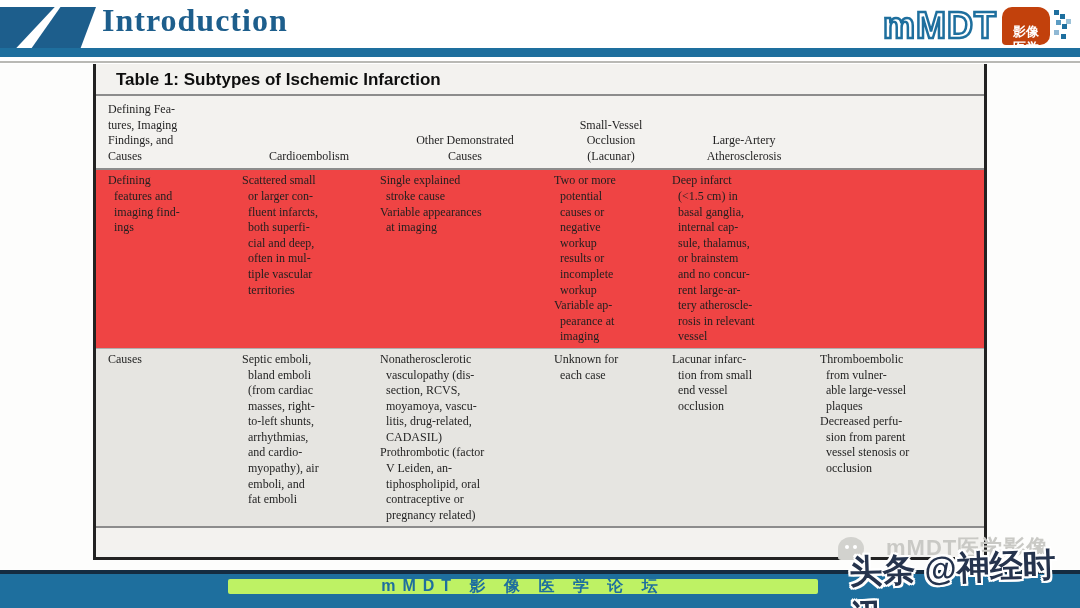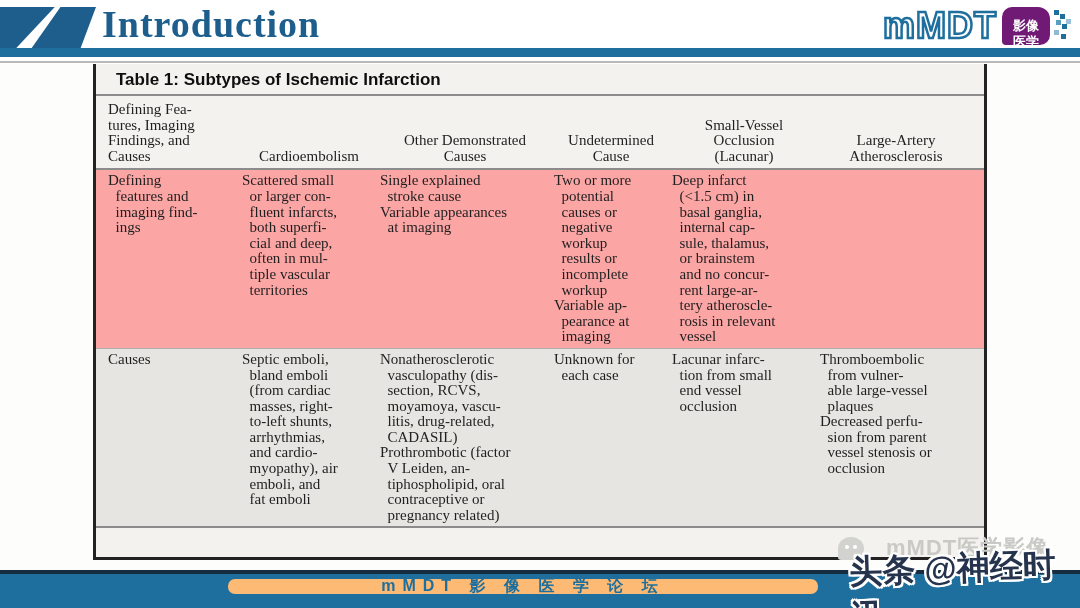--- a/index.html
+++ b/index.html
@@ -6,70 +6,70 @@
   html,body { width:1080px; height:608px; overflow:hidden; background:#ffffff;
               font-family:"Liberation Serif", serif; }
   .slide { position:relative; width:1080px; height:608px; background:#fdfdfc; }
 
   
   .hdr { position:absolute; top:0; left:0; width:1080px; height:64px; background:#fff; }
   .deco { position:absolute; top:7px; left:0; width:96px; height:41px; }
   .deco .s1, .deco .s2 { position:absolute; inset:0; background:#1d5e8c; }
   .deco .s1 { clip-path:polygon(0% 0%, 57% 0%, 17% 100%, 0% 100%); }
   .deco .s2 { clip-path:polygon(63% 0%, 100% 0%, 84% 100%, 33% 100%); }
-  .hdr-title { position:absolute; left:102px; top:2px; font-size:38px; font-weight:bold;
+  .hdr-title { position:absolute; left:102px; top:2px; font-size:32px; font-weight:bold;
                color:#1d5e8c; letter-spacing:1px; }
   .band { position:absolute; top:48px; left:0; width:1080px; height:9px; background:#1e6f9e; }
   .grayline { position:absolute; top:61px; left:0; width:1080px; height:2px; background:#b9b9b5; }
 
   .logo { position:absolute; top:6px; right:30px; display:flex; align-items:center; height:40px; }
   .logo-text { font-family:"Liberation Sans", sans-serif; font-weight:800; font-size:36px;
                color:#ffffff; -webkit-text-stroke:2.5px #1e6f9e; letter-spacing:1px; line-height:40px; }
-  .logo-badge { position:relative; margin-left:5px; width:48px; height:38px; background:#701a75;
+  .logo-badge { position:relative; margin-left:5px; width:48px; height:38px; background:#c2410c;
                 border-radius:10px 12px 10px 4px; color:#fff; font-family:"Liberation Sans", sans-serif;
-                font-weight:bold; font-size:13px; line-height:16px; text-align:center; padding-top:11px; }
+                font-weight:bold; font-size:13px; line-height:16px; text-align:center; padding-top:17px; }
   .pixel { position:absolute; right:-9px; top:3px; width:5px; height:5px; background:#1e6f9e;
            box-shadow:6px 4px 0 #1e6f9e, 2px 10px 0 #5b9cc3, 8px 14px 0 #1e6f9e,
                       0px 20px 0 #8fb8d4, 7px 24px 0 #1e6f9e, 12px 9px 0 #9cc2d8; }
 
   
   .tbl { position:absolute; left:93px; top:64px; width:894px; height:496px; background:#f3f2ef;
          border-left:3px solid #222; border-right:3px solid #222; border-bottom:3px solid #222;
          overflow:hidden; color:#1f1f1f; }
   .tbl-title { font-family:"Liberation Sans", sans-serif; font-weight:bold; font-size:17px;
                color:#0e0e0e; padding:6px 10px 4px 20px; }
   .rule  { border-top:2px solid #8c8c8c; }
   .rule.thin { border-top:1px solid #aeaeae; }
   .grid { display:grid; grid-template-columns:134px 138px 174px 118px 148px 156px; }
-  .cell { font-size:15px; line-height:15.6px; white-space:pre-wrap; text-align:left; padding-right:4px; }
+  .cell { font-size:12px; line-height:15.6px; white-space:pre-wrap; text-align:left; padding-right:4px; }
   .hdr-row { padding:6px 10px 4px 12px; align-items:end; }
   .hdr-row .cell { text-align:center; }
   .hdr-row .cell.first { text-align:left; }
   .row-band { padding:3px 10px 3px 12px; }
-  .row1 { background:#fca5a5; }
+  .row1 { background:#ef4444; }
   .row2 { background:#e6e5e1; }
   .note { font-size:15px; line-height:17px; white-space:pre-wrap; padding:4px 10px 4px 12px; }
 
   
   .wm-gray { position:absolute; left:838px; top:533px; display:flex; align-items:center; gap:22px;
              color:#c9c9c5; font-family:"Liberation Sans", sans-serif; font-weight:bold;
              font-size:22px; letter-spacing:1px; z-index:5; }
   .wm-icon { position:relative; width:26px; height:23px; background:#d2d2ce; border-radius:50% 50% 50% 12%; }
   .wm-icon i { position:absolute; width:4px; height:4px; background:#fff; border-radius:50%; top:8px; }
   .wm-icon i.e1 { left:7px; } .wm-icon i.e2 { left:15px; }
   .wm-dark { position:absolute; left:850px; top:546px; font-family:"Liberation Sans", sans-serif;
              font-weight:bold; font-size:33px; color:#25334d; transform:rotate(-2deg); z-index:20;
              text-shadow:-2px 0 #fff, 2px 0 #fff, 0 -2px #fff, 0 2px #fff,
                          -2px -2px #fff, 2px 2px #fff, -2px 2px #fff, 2px -2px #fff; }
 
   
   .footer { position:absolute; left:0; top:570px; width:1080px; height:38px; background:#1e6f9e;
             border-top:4px solid #152c41; z-index:10; }
-  .pill { position:absolute; left:228px; top:5px; width:590px; height:15px; background:#fdba74;
-          border-radius:7px; display:flex; align-items:center; justify-content:center; }
+  .pill { position:absolute; left:228px; top:5px; width:590px; height:15px; background:#bef264;
+          border-radius:2px; display:flex; align-items:center; justify-content:center; }
   .pill-text { color:#1e6f9e; font-family:"Liberation Sans", sans-serif; font-weight:bold;
                font-size:16px; letter-spacing:7px; white-space:nowrap; }
 </style>
 </head>
 <body>
 
 <div class="slide">
 
   <div class="hdr">
     <div class="deco">
@@ -94,22 +94,20 @@
     <div class="rule"></div>
 
     <div class="grid hdr-row">
       <div class="cell first">Defining Fea-
 tures, Imaging
 Findings, and
 Causes</div>
       <div class="cell">Cardioembolism</div>
       <div class="cell">Other Demonstrated
 Causes</div>
-      <div class="cell">Undetermined
-Cause</div>
       <div class="cell">Small-Vessel
 Occlusion
 (Lacunar)</div>
       <div class="cell">Large-Artery
 Atherosclerosis</div>
     </div>
     <div class="rule"></div>
 
     <div class="grid row-band row1">
       <div class="cell">Defining

